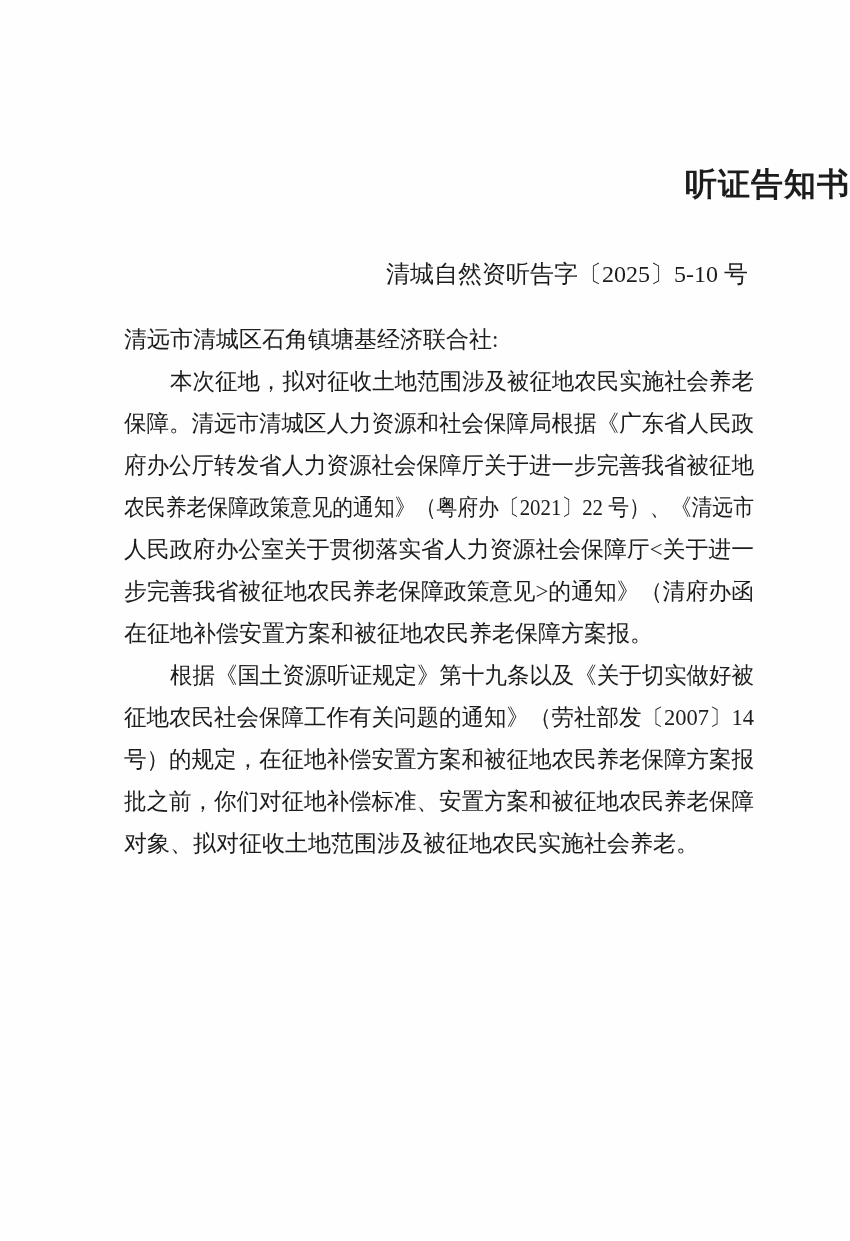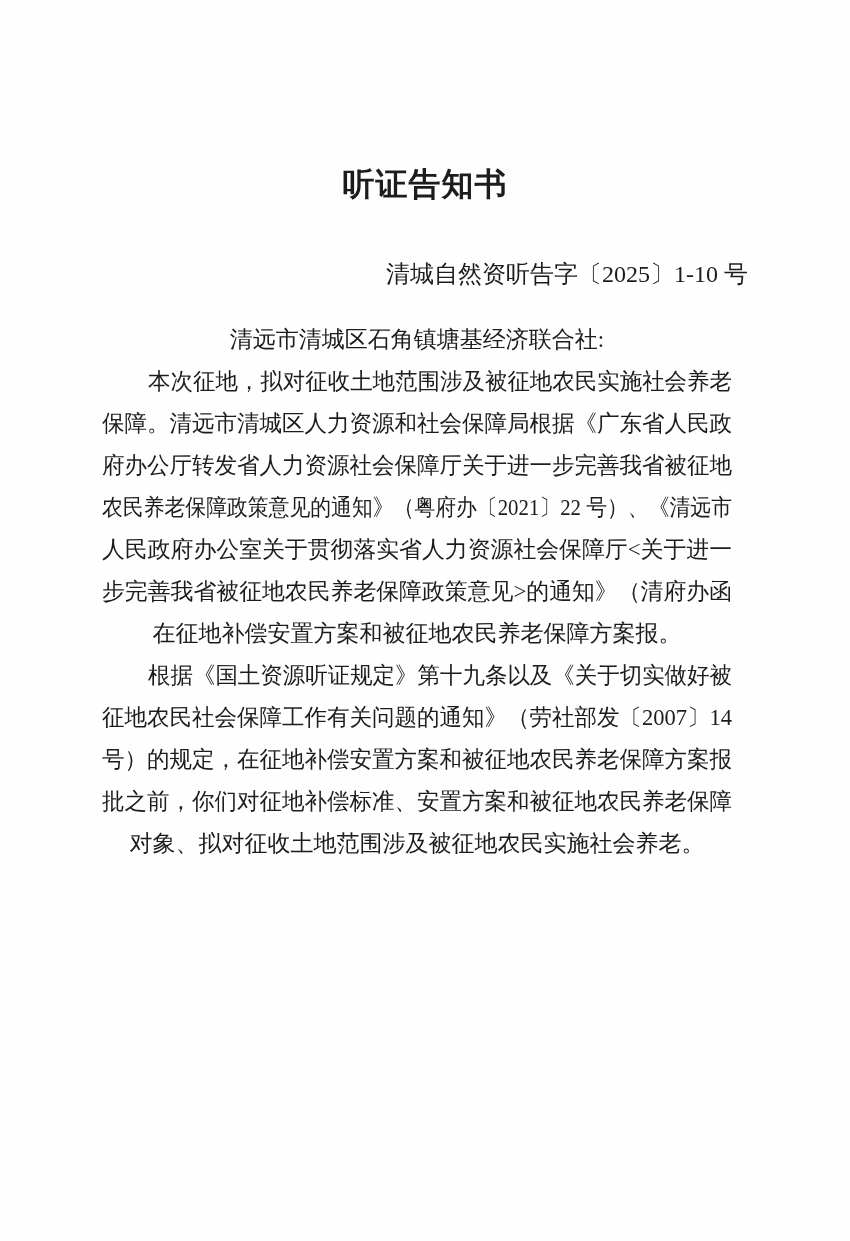--- a/index.html
+++ b/index.html
@@ -14,44 +14,43 @@
     background: #fefefe;
     color: #1c1c1c;
     font-family: "Liberation Serif", "DejaVu Serif", serif;
     overflow: hidden;
   }
   .title {
     position: absolute;
     top: 162px;
     left: 0;
     width: 850px;
-    text-align: center;
+    text-align: right;
     font-family: "Liberation Sans", "DejaVu Sans", sans-serif;
     font-weight: 700;
     font-size: 32px;
     line-height: 44px;
     letter-spacing: 1px;
     margin: 0;
   }
   .docnum {
     position: absolute;
     top: 256px;
     left: 108px;
     width: 640px;
     text-align: right;
     font-size: 24px;
     line-height: 36px;
     white-space: nowrap;
   }
   .bodytext {
     position: absolute;
     top: 319px;
-    left: 102px;
+    left: 124px;
     width: 630px;
-    text-align: center;
   }
   .line {
     font-size: 23px;
     line-height: 42px;
     height: 42px;
     letter-spacing: 0;
     white-space: nowrap;
   }
   .line > span {
     display: inline-block;
@@ -66,21 +65,21 @@
     padding: 0;
   }
 </style>
 </head>
 <body>
 
 <div class="page">
 
   <h1 class="title">听证告知书</h1>
 
-  <div class="docnum">清城自然资听告字〔2025〕1-10 号</div>
+  <div class="docnum">清城自然资听告字〔2025〕5-10 号</div>
 
   <div class="bodytext">
 
     <div class="line"><span>清远市清城区石角镇塘基经济联合社:</span></div>
 
 
     <div class="para">
       <div class="line jline indent"><span style="transform: scaleX(0.976589);">本次征地，拟对征收土地范围涉及被征地农民实施社会养老</span></div>
       <div class="line jline"><span style="transform: scaleX(0.978261);">保障。清远市清城区人力资源和社会保障局根据《广东省人民政</span></div>
       <div class="line jline"><span style="transform: scaleX(0.978261);">府办公厅转发省人力资源社会保障厅关于进一步完善我省被征地</span></div>

